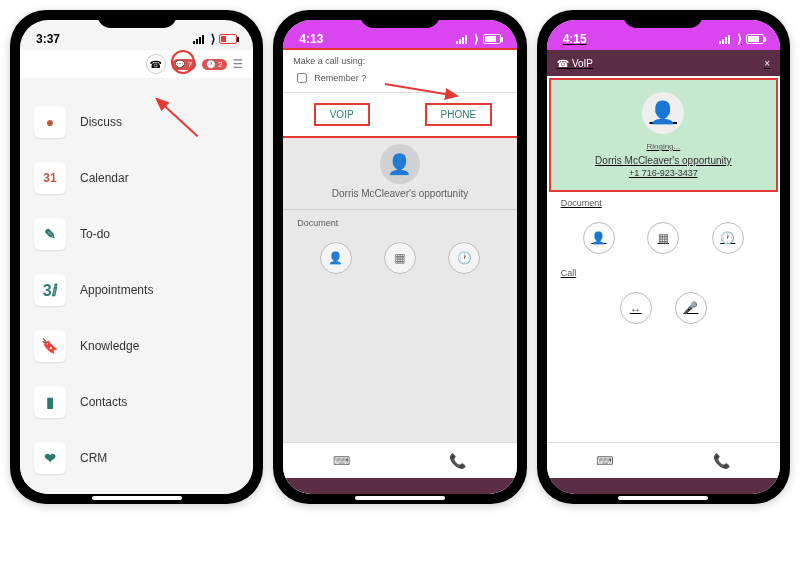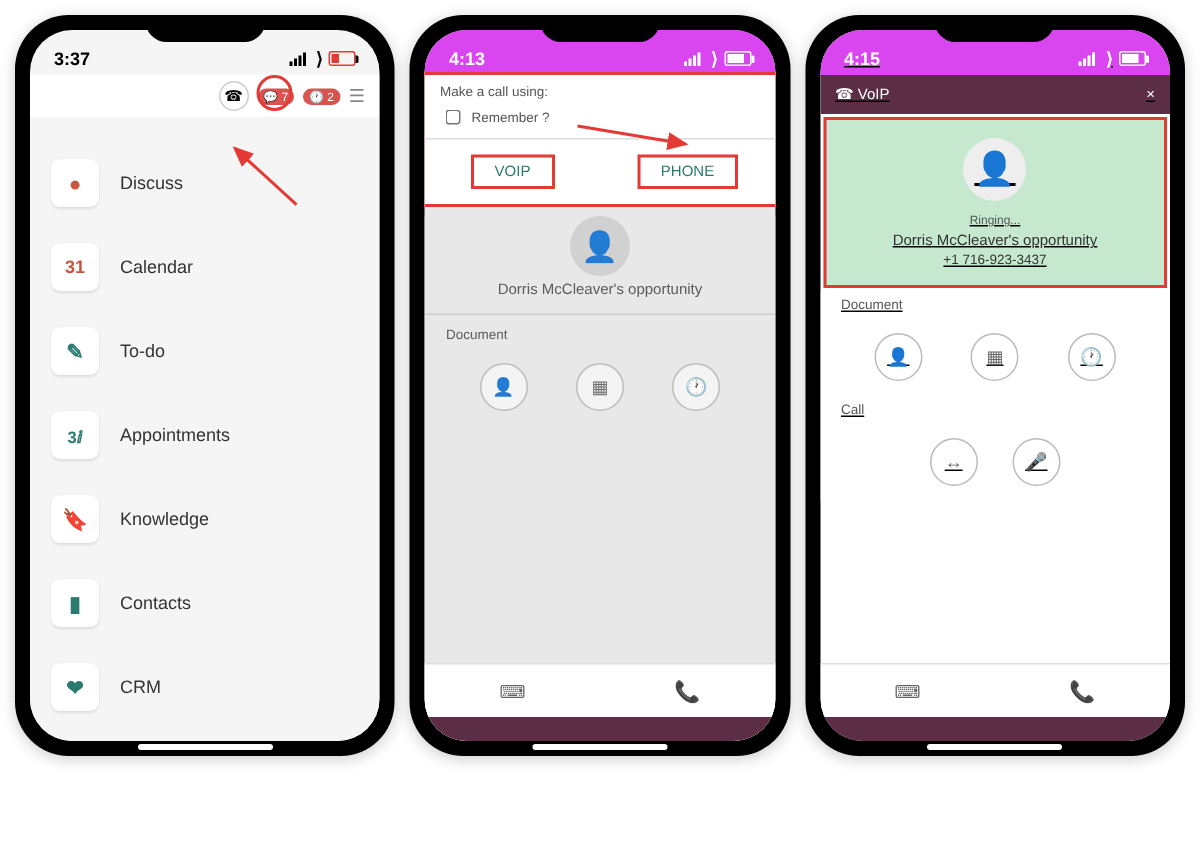--- a/index.html
+++ b/index.html
@@ -165,21 +165,21 @@
       </div>
       <div class="app-item">
         <div class="app-icon" style="color:#c8553d;font-size:12px">31</div>
         <span class="app-name">Calendar</span>
       </div>
       <div class="app-item">
         <div class="app-icon" style="color:#2a7a6f">✎</div>
         <span class="app-name">To-do</span>
       </div>
       <div class="app-item">
-        <div class="app-icon" style="color:#2a7a6f;font-size:11px">3ⅈ</div>
+        <div class="app-icon" style="color:#2a7a6f;font-size:16px">3ⅈ</div>
         <span class="app-name">Appointments</span>
       </div>
       <div class="app-item">
         <div class="app-icon" style="color:#c8553d">🔖</div>
         <span class="app-name">Knowledge</span>
       </div>
       <div class="app-item">
         <div class="app-icon" style="color:#2a7a6f">▮</div>
         <span class="app-name">Contacts</span>
       </div>

